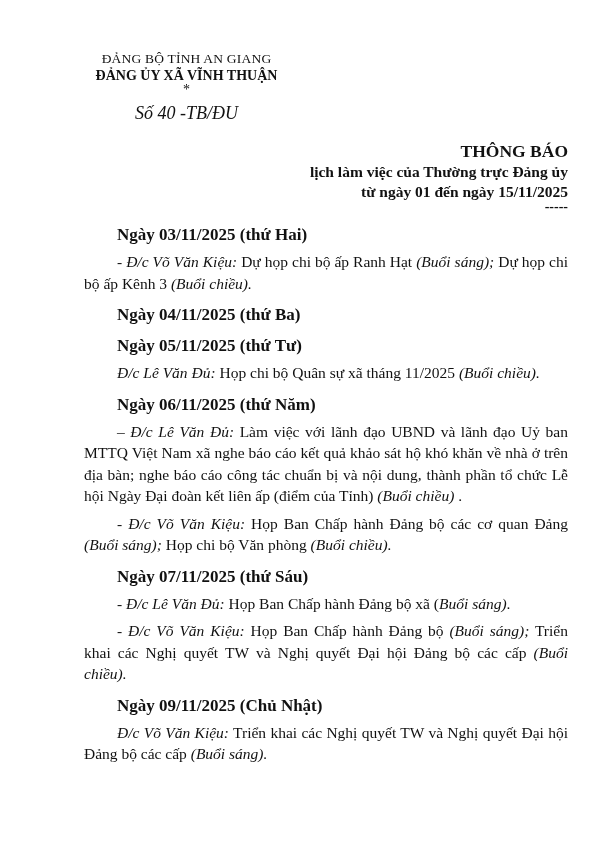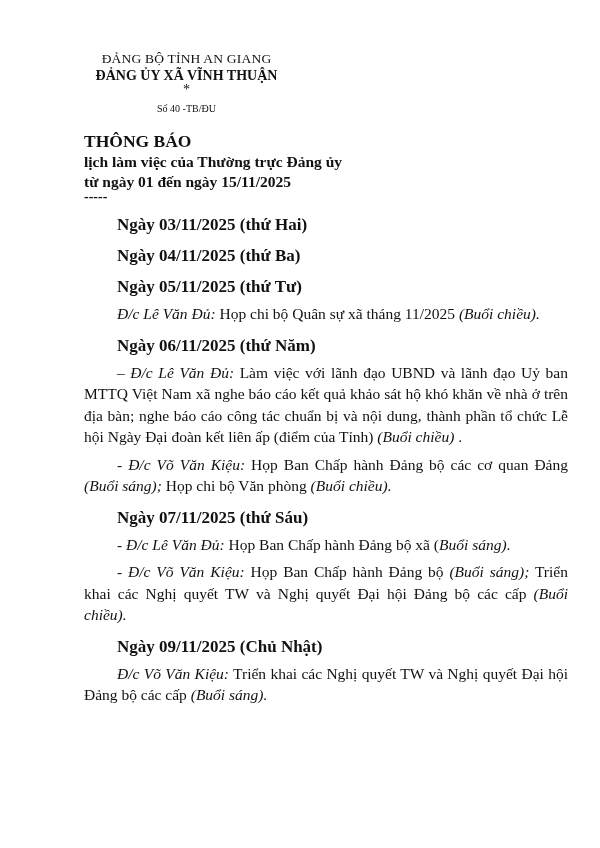--- a/index.html
+++ b/index.html
@@ -12,26 +12,26 @@
     margin:0 auto;
     overflow:hidden;
   }
   
   .hdr { display:flex; align-items:flex-start; }
   .hdr-left { width:205px; text-align:center; }
   .hdr-right { flex:1; text-align:center; padding-left:14px; }
   .org-parent { font-size:13.5px; line-height:17px; letter-spacing:0.2px; }
   .org-name { font-size:14px; font-weight:bold; line-height:17px; }
   .star { font-size:14px; line-height:12px; }
-  .doc-number { font-size:10px; margin-top:7px; }
+  .doc-number { font-size:18px; margin-top:7px;font-style:italic; }
   .natl-heading { font-size:14.5px; font-weight:bold; line-height:18px;
     text-decoration:underline; text-underline-offset:3px; }
   .date-line { font-size:14.5px; font-style:italic; margin-top:2px; }
   
-  .title-block { text-align:left; margin-top:17px; }
+  .title-block { text-align:right; margin-top:17px; }
   .title-main { font-size:17.5px; font-weight:bold; line-height:21px; }
   .title-sub { font-size:15.5px; font-weight:bold; line-height:20px; }
   .title-sep { font-size:14px; font-weight:bold; line-height:10px; }
   
   .schedule { margin-top:12px; }
   .sec-heading {
     font-weight:bold; font-size:17px; line-height:21px;
     text-indent:33px; margin:10px 0 2px 0;
   }
   .item {
@@ -57,20 +57,21 @@
 
   <div class="title-block">
     <div class="title-main">THÔNG BÁO</div>
     <div class="title-sub">lịch làm việc của Thường trực Đảng ủy</div>
     <div class="title-sub">từ ngày 01 đến ngày 15/11/2025</div>
     <div class="title-sep">-----</div>
   </div>
 
   <div class="schedule">
       <p class="sec-heading">Ngày 03/11/2025 (thứ Hai)</p>
+      <p class="item"><span>- </span><span class="it">Đ/c Võ Văn Kiệu:</span><span> Dự họp chi bộ ấp Ranh Hạt </span><span class="it">(Buổi sáng);</span><span> Dự họp chi bộ ấp Kênh 3 </span><span class="it">(Buổi chiều).</span></p>
       <p class="sec-heading">Ngày 04/11/2025 (thứ Ba)</p>
       <p class="sec-heading">Ngày 05/11/2025 (thứ Tư)</p>
       <p class="item"><span class="it">Đ/c Lê Văn Đủ:</span><span> Họp chi bộ Quân sự xã tháng 11/2025 </span><span class="it">(Buổi chiều).</span></p>
       <p class="sec-heading">Ngày 06/11/2025 (thứ Năm)</p>
       <p class="item"><span>– </span><span class="it">Đ/c Lê Văn Đủ:</span><span> Làm việc với lãnh đạo UBND và lãnh đạo Uỷ ban MTTQ Việt Nam xã nghe báo cáo kết quả khảo sát hộ khó khăn về nhà ở trên địa bàn; nghe báo cáo công tác chuẩn bị và nội dung, thành phần tổ chức Lễ hội Ngày Đại đoàn kết liên ấp (điểm của Tỉnh) </span><span class="it">(Buổi chiều)</span><span> .</span></p>
       <p class="item"><span>- </span><span class="it">Đ/c Võ Văn Kiệu:</span><span> Họp Ban Chấp hành Đảng bộ các cơ quan Đảng </span><span class="it">(Buổi sáng);</span><span> Họp chi bộ Văn phòng </span><span class="it">(Buổi chiều).</span></p>
       <p class="sec-heading">Ngày 07/11/2025 (thứ Sáu)</p>
       <p class="item"><span>- </span><span class="it">Đ/c Lê Văn Đủ:</span><span> Họp Ban Chấp hành Đảng bộ xã (</span><span class="it">Buổi sáng)</span><span>.</span></p>
       <p class="item"><span>- </span><span class="it">Đ/c Võ Văn Kiệu:</span><span> Họp Ban Chấp hành Đảng bộ </span><span class="it">(Buổi sáng);</span><span> Triển khai các Nghị quyết TW và Nghị quyết Đại hội Đảng bộ các cấp </span><span class="it">(Buổi chiều).</span></p>
       <p class="sec-heading">Ngày 09/11/2025 (Chủ Nhật)</p>

